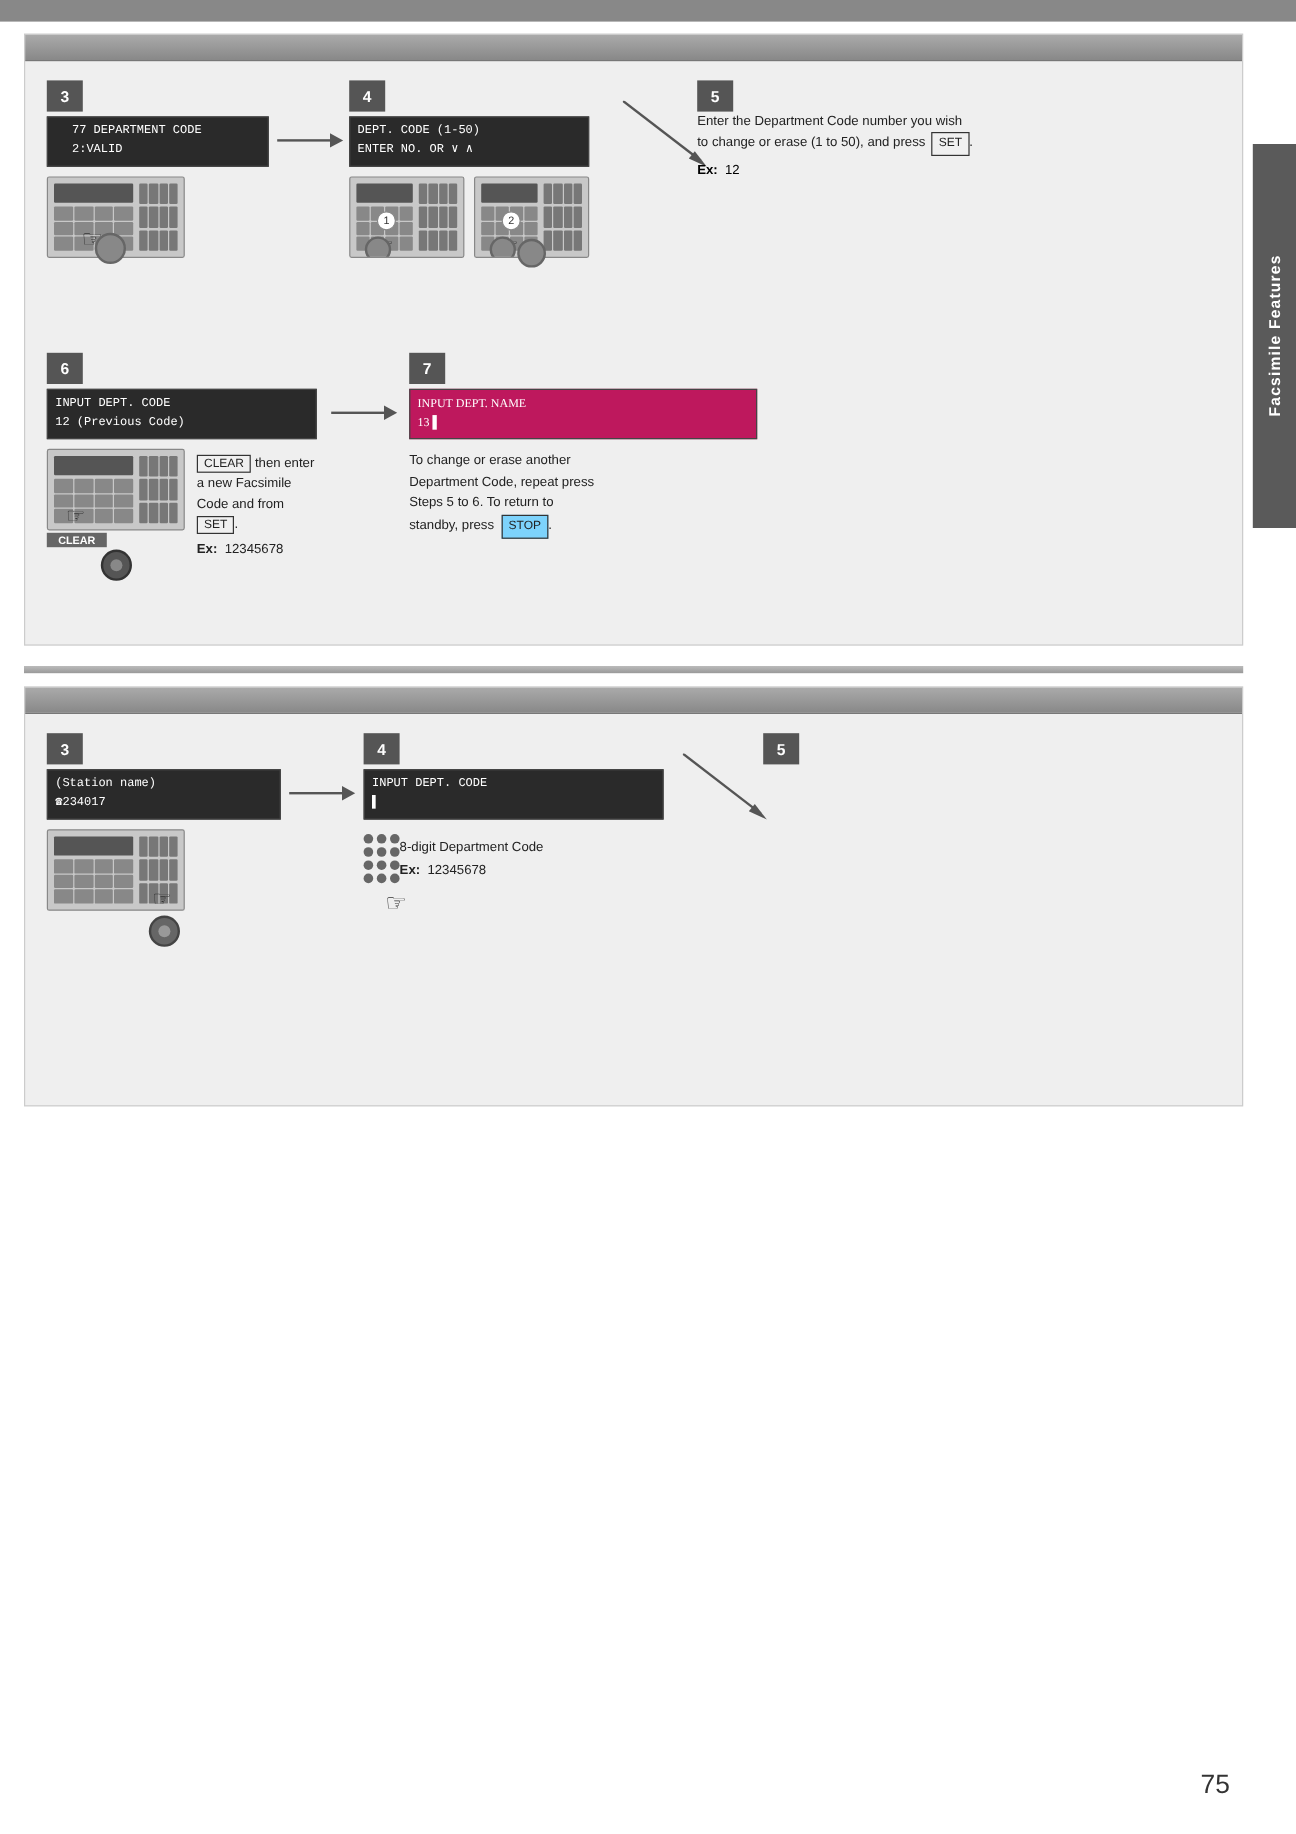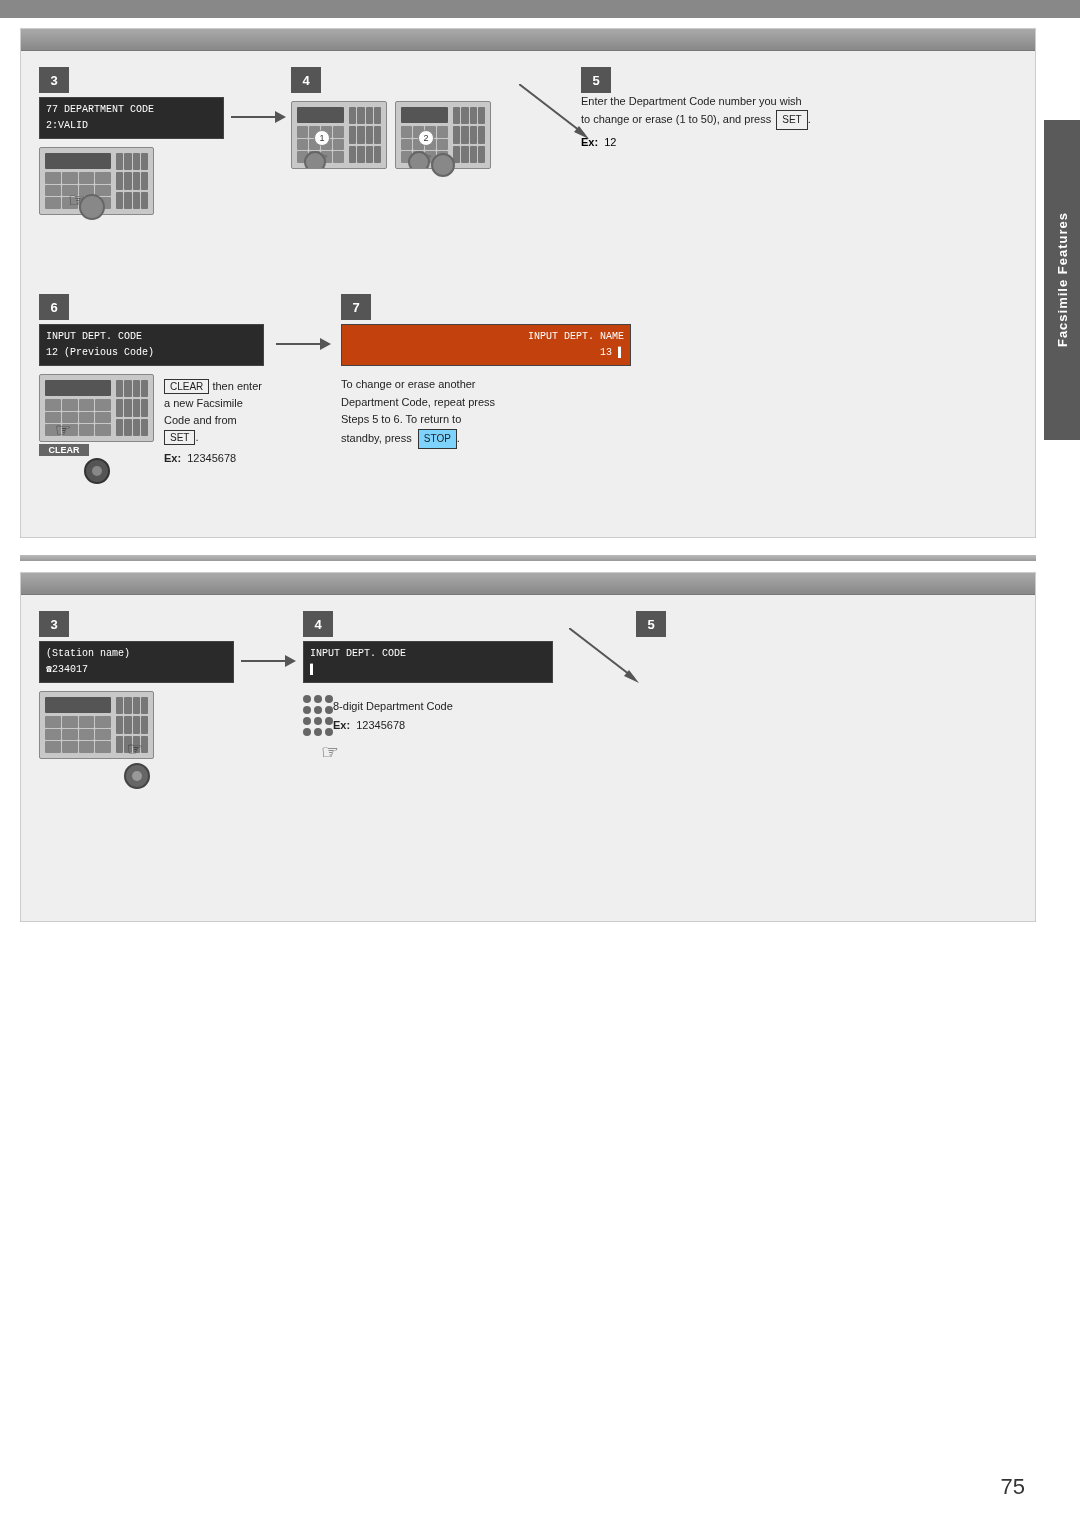--- a/index.html
+++ b/index.html
@@ -117,21 +117,21 @@
 </div>
 
 <div style="position:absolute; top:28px; left:20px; right:44px; height:510px; background:#efefef; border:1px solid #ccc;">
 
   <div style="width:100%; height:22px; background:linear-gradient(to bottom, #aaa, #888); border-bottom:1px solid #777;"></div>
 
   <div style="position:absolute; top:38px; left:18px; width:185px;">
     <div style="display:inline-flex;align-items:center;justify-content:center;width:30px;height:26px;background:#555;color:#fff;font-size:13px;font-weight:bold;">
       <span>3</span>
     </div>
-    <div style="background:#2a2a2a;color:#fff;font-family:'Courier New',monospace;font-size:10px;padding:4px 6px;line-height:1.6;margin-top:4px;border:1px solid #444;">
+    <div style="background:#2a2a2a;color:#fff;font-family:'Courier New',monospace;font-size:10px;padding:4px 20px;line-height:1.6;margin-top:4px;border:1px solid #444;">
       <div>77 DEPARTMENT CODE</div>
       <div>2:VALID</div>
     </div>
     
     <div style="margin-top:8px; position:relative;">
       <div class="small-fax">
         <div class="small-fax-inner">
           <div class="fax-left-panel">
             <div class="fax-screen-mini"></div>
             <div class="fax-keys-mini">
@@ -179,20 +179,24 @@
   </div>
 
   <div style="position:absolute;top:78px;left:210px;width:55px;height:20px;">
     <div style="position:absolute;top:9px;left:0;width:45px;height:2px;background:#555;"></div>
     <div style="position:absolute;top:4px;right:0;border-top:6px solid transparent;border-bottom:6px solid transparent;border-left:11px solid #555;"></div>
   </div>
 
   <div style="position:absolute; top:38px; left:270px; width:200px;">
     <div style="display:inline-flex;align-items:center;justify-content:center;width:30px;height:26px;background:#555;color:#fff;font-size:13px;font-weight:bold;">
       <span>4</span>
+    </div>
+    <div style="background:#2a2a2a;color:#fff;font-family:'Courier New',monospace;font-size:10px;padding:4px 6px;line-height:1.6;margin-top:4px;border:1px solid #444;">
+      <div>DEPT. CODE    (1-50)</div>
+      <div>ENTER NO. OR ∨ ∧</div>
     </div>
     
     <div style="margin-top:8px;display:flex;gap:8px;position:relative;">
       <div class="small-fax" style="width:100px;">
         <div class="small-fax-inner">
           <div class="fax-left-panel">
             <div class="fax-screen-mini"></div>
             <div class="fax-keys-mini">
               <div class="fax-key-mini"></div>
                 <div class="fax-key-mini"></div>
@@ -380,21 +384,21 @@
 
   <div style="position:absolute;top:305px;left:255px;width:55px;height:20px;">
     <div style="position:absolute;top:9px;left:0;width:45px;height:2px;background:#555;"></div>
     <div style="position:absolute;top:4px;right:0;border-top:6px solid transparent;border-bottom:6px solid transparent;border-left:11px solid #555;"></div>
   </div>
 
   <div style="position:absolute; top:265px; left:320px; width:290px;">
     <div style="display:inline-flex;align-items:center;justify-content:center;width:30px;height:26px;background:#555;color:#fff;font-size:13px;font-weight:bold;">
       <span>7</span>
     </div>
-    <div style="background:#c2410c;color:#fff;font-family:Liberation Mono, monospace;font-size:10px;padding:4px 6px;line-height:1.6;margin-top:4px;border:1px solid #444;text-align:right;">
+    <div style="background:#be185d;color:#fff;font-family:Liberation Serif, serif;font-size:10px;padding:4px 6px;line-height:1.6;margin-top:4px;border:1px solid #444;">
       <div>INPUT DEPT. NAME</div>
       <div>13 ▌</div>
     </div>
     <div style="font-size:11px;line-height:1.6;margin-top:10px;color:#222;">
       <div>To change or erase another</div>
       <div>Department Code, repeat press</div>
       <div>Steps 5 to 6. To return to</div>
       <div>
         <span>standby, press</span>
         <span style="display:inline-block;border:1px solid #333;padding:1px 5px;font-size:10px;background:#7dd3fc;margin-left:3px;">STOP</span>.

